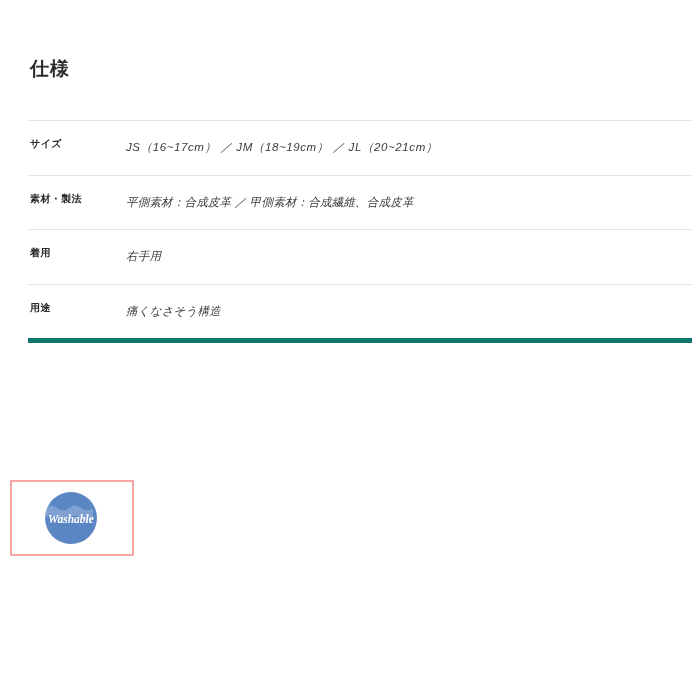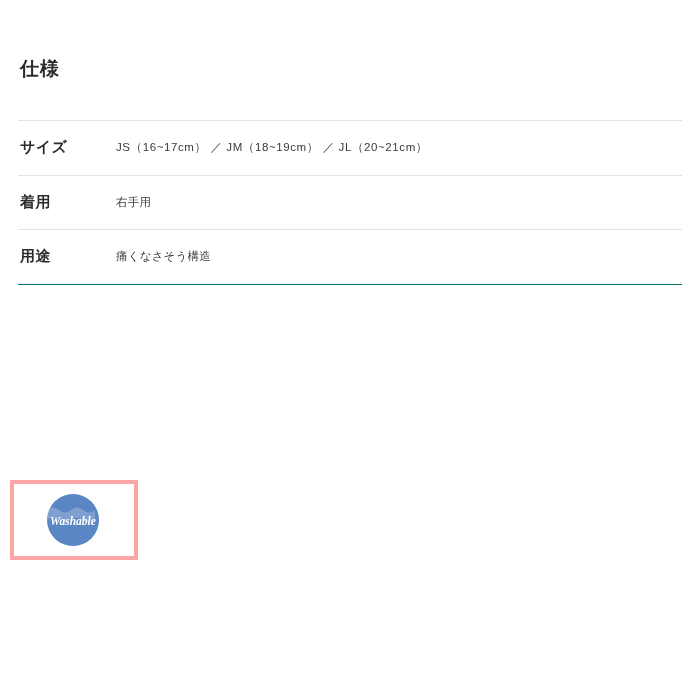--- a/index.html
+++ b/index.html
@@ -12,75 +12,76 @@
     background: #ffffff;
     font-family: "Liberation Sans", sans-serif;
     color: #333333;
     overflow: hidden;
   }
   .page {
     position: relative;
     width: 700px;
     height: 700px;
     box-sizing: border-box;
-    padding: 0 18px;
+    padding: 0 28px;
   }
   .page-title {
     font-size: 19px;
     font-weight: bold;
     color: #2b2b2b;
     letter-spacing: 1px;
     padding-top: 56px;
     padding-left: 2px;
     margin: 0 0 38px 0;
   }
   .spec-table {
     width: 664px;
     border-collapse: collapse;
     table-layout: fixed;
     margin-left: 0;
   }
   .spec-table tr {
     border-top: 1px solid #e3e3e3;
   }
   .spec-table tr:last-child {
-    border-bottom: 1px solid #0f766e;
+    border-bottom: 5px solid #0f766e;
     margin-left: 44px;
   }
   .spec-table th {
     width: 84px;
     text-align: left;
     vertical-align: top;
-    font-size: 15px;
+    font-size: 10px;
     font-weight: bold;
     color: #2b2b2b;
     padding: 15px 0 15px 2px;
     letter-spacing: 0.4px;
     line-height: 1.5;
     white-space: nowrap;
   }
   .spec-table td {
     vertical-align: top;
     font-size: 11.5px;
     font-weight: normal;
     color: #3a3a3a;
     padding: 15px 6px 15px 12px;
     line-height: 2.05;
     letter-spacing: 0.2px;
+    font-style: italic;
   }
   .row-size td { letter-spacing: 0.6px; }
   .row-features td { padding-right: 4px; }
 
   .washable-box {
     position: absolute;
     left: 10px;
     top: 480px;
     width: 120px;
     height: 72px;
-    border: 4px solid #fca5a5;
+    border: 2px solid #fca5a5;
     background: #ffffff;
   }
   .washable-badge {
     position: absolute;
     left: 28px;
     top: 5px;
     width: 62px;
     height: 62px;
   }
   .washable-badge svg { display: block; }
@@ -90,20 +91,24 @@
 
 <div class="page">
 
   <h1 class="page-title">仕様</h1>
 
   <table class="spec-table">
     <tbody>
       <tr class="row-size">
         <th>サイズ</th>
         <td>JS（16~17cm） ／ JM（18~19cm） ／ JL（20~21cm）</td>
+      </tr>
+      <tr class="row-material">
+        <th>素材・製法</th>
+        <td>平側素材：合成皮革 ／ 甲側素材：合成繊維、合成皮革</td>
       </tr>
       <tr class="row-wearing">
         <th>着用</th>
         <td>右手用</td>
       </tr>
       <tr class="row-usage">
         <th>用途</th>
         <td>痛くなさそう構造</td>
       </tr>
     </tbody>

